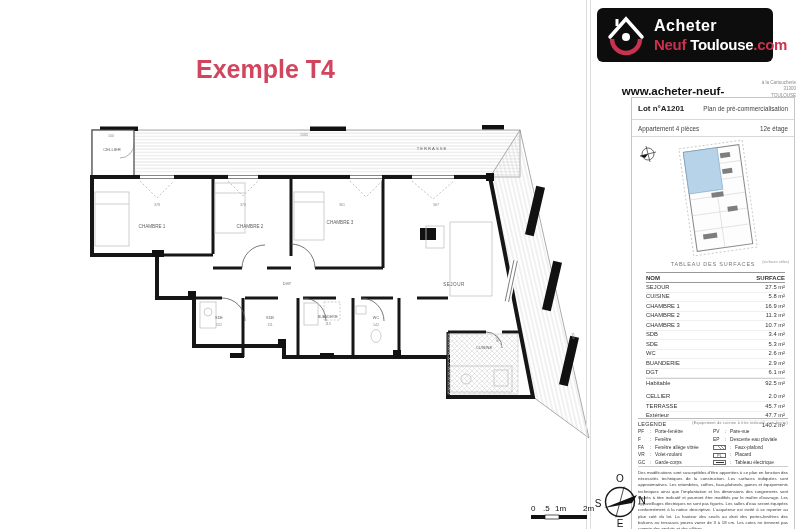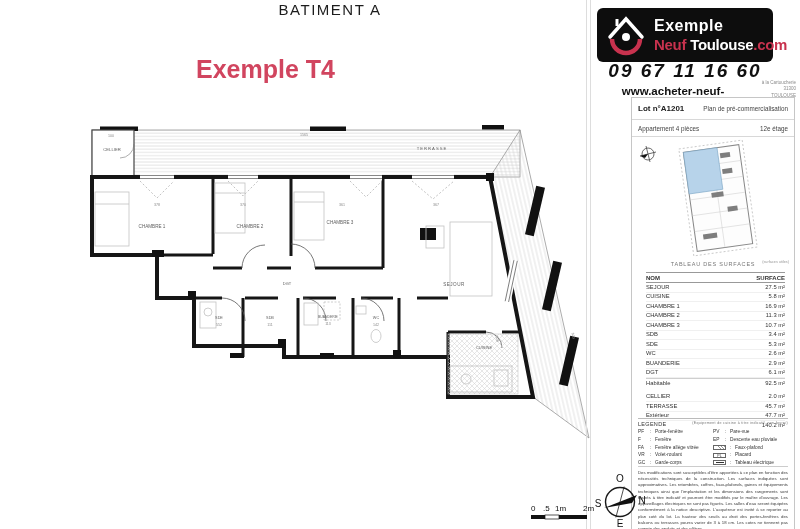--- a/index.html
+++ b/index.html
@@ -77,21 +77,20 @@
       padding-top:3px;font-size:4.3px;line-height:1.45;text-align:justify;color:#3a3a3a;}
 
   .scalebar{position:absolute;left:527px;top:502px;width:84px;height:24px;}
   .compass{position:absolute;left:591px;top:473px;width:58px;height:56px;}
 </style>
 </head>
 <body>
 
 <div class="page">
 
-  <div class="building-title">BATIMENT A</div>
   <div class="example-title">Exemple T4</div>
 
   <svg class="plan-svg" viewBox="0 0 520 400">
     <defs>
       <pattern id="hH" width="4" height="3.2" patternUnits="userSpaceOnUse">
         <path d="M0 1.6 H4" stroke="#c9c9c9" stroke-width="0.55"></path>
       </pattern>
       <pattern id="hD" width="4" height="4" patternUnits="userSpaceOnUse" patternTransform="rotate(77)">
         <path d="M0 2 H4" stroke="#c9c9c9" stroke-width="0.55"></path>
       </pattern>
@@ -221,25 +220,24 @@
   <div class="vline v2"></div>
 
   <div class="logo">
     <svg class="logo-house" viewBox="0 0 44 44">
       <path d="M8 26 A14 14 0 0 0 36 26" stroke="#c8324e" stroke-width="4.5" fill="none"></path>
       <path d="M6 24 L22 6 L38 24" stroke="#fff" stroke-width="3.5" fill="none" stroke-linecap="round"></path>
       <path d="M13 13 V6" stroke="#fff" stroke-width="3"></path>
       <circle cx="22" cy="24" r="4" fill="#fff"></circle>
     </svg>
     <div class="logo-text">
-      <div class="logo-l1">Exemple</div>
+      <div class="logo-l1">Acheter</div>
       <div class="logo-l2"><span class="red">Neuf</span><span class="wh">Toulouse</span><span class="red">.com</span></div>
     </div>
   </div>
-  <div class="phone">09 67 11 16 60</div>
   <div class="website">www.acheter-neuf-toulouse.com</div>
   <div class="address">
     <div>à la Cartoucherie</div>
     <div>31300</div>
     <div>TOULOUSE</div>
   </div>
 
   <div class="panel">
     <div class="prow prow1">
       <span class="lot-number">Lot n°A1201</span>

